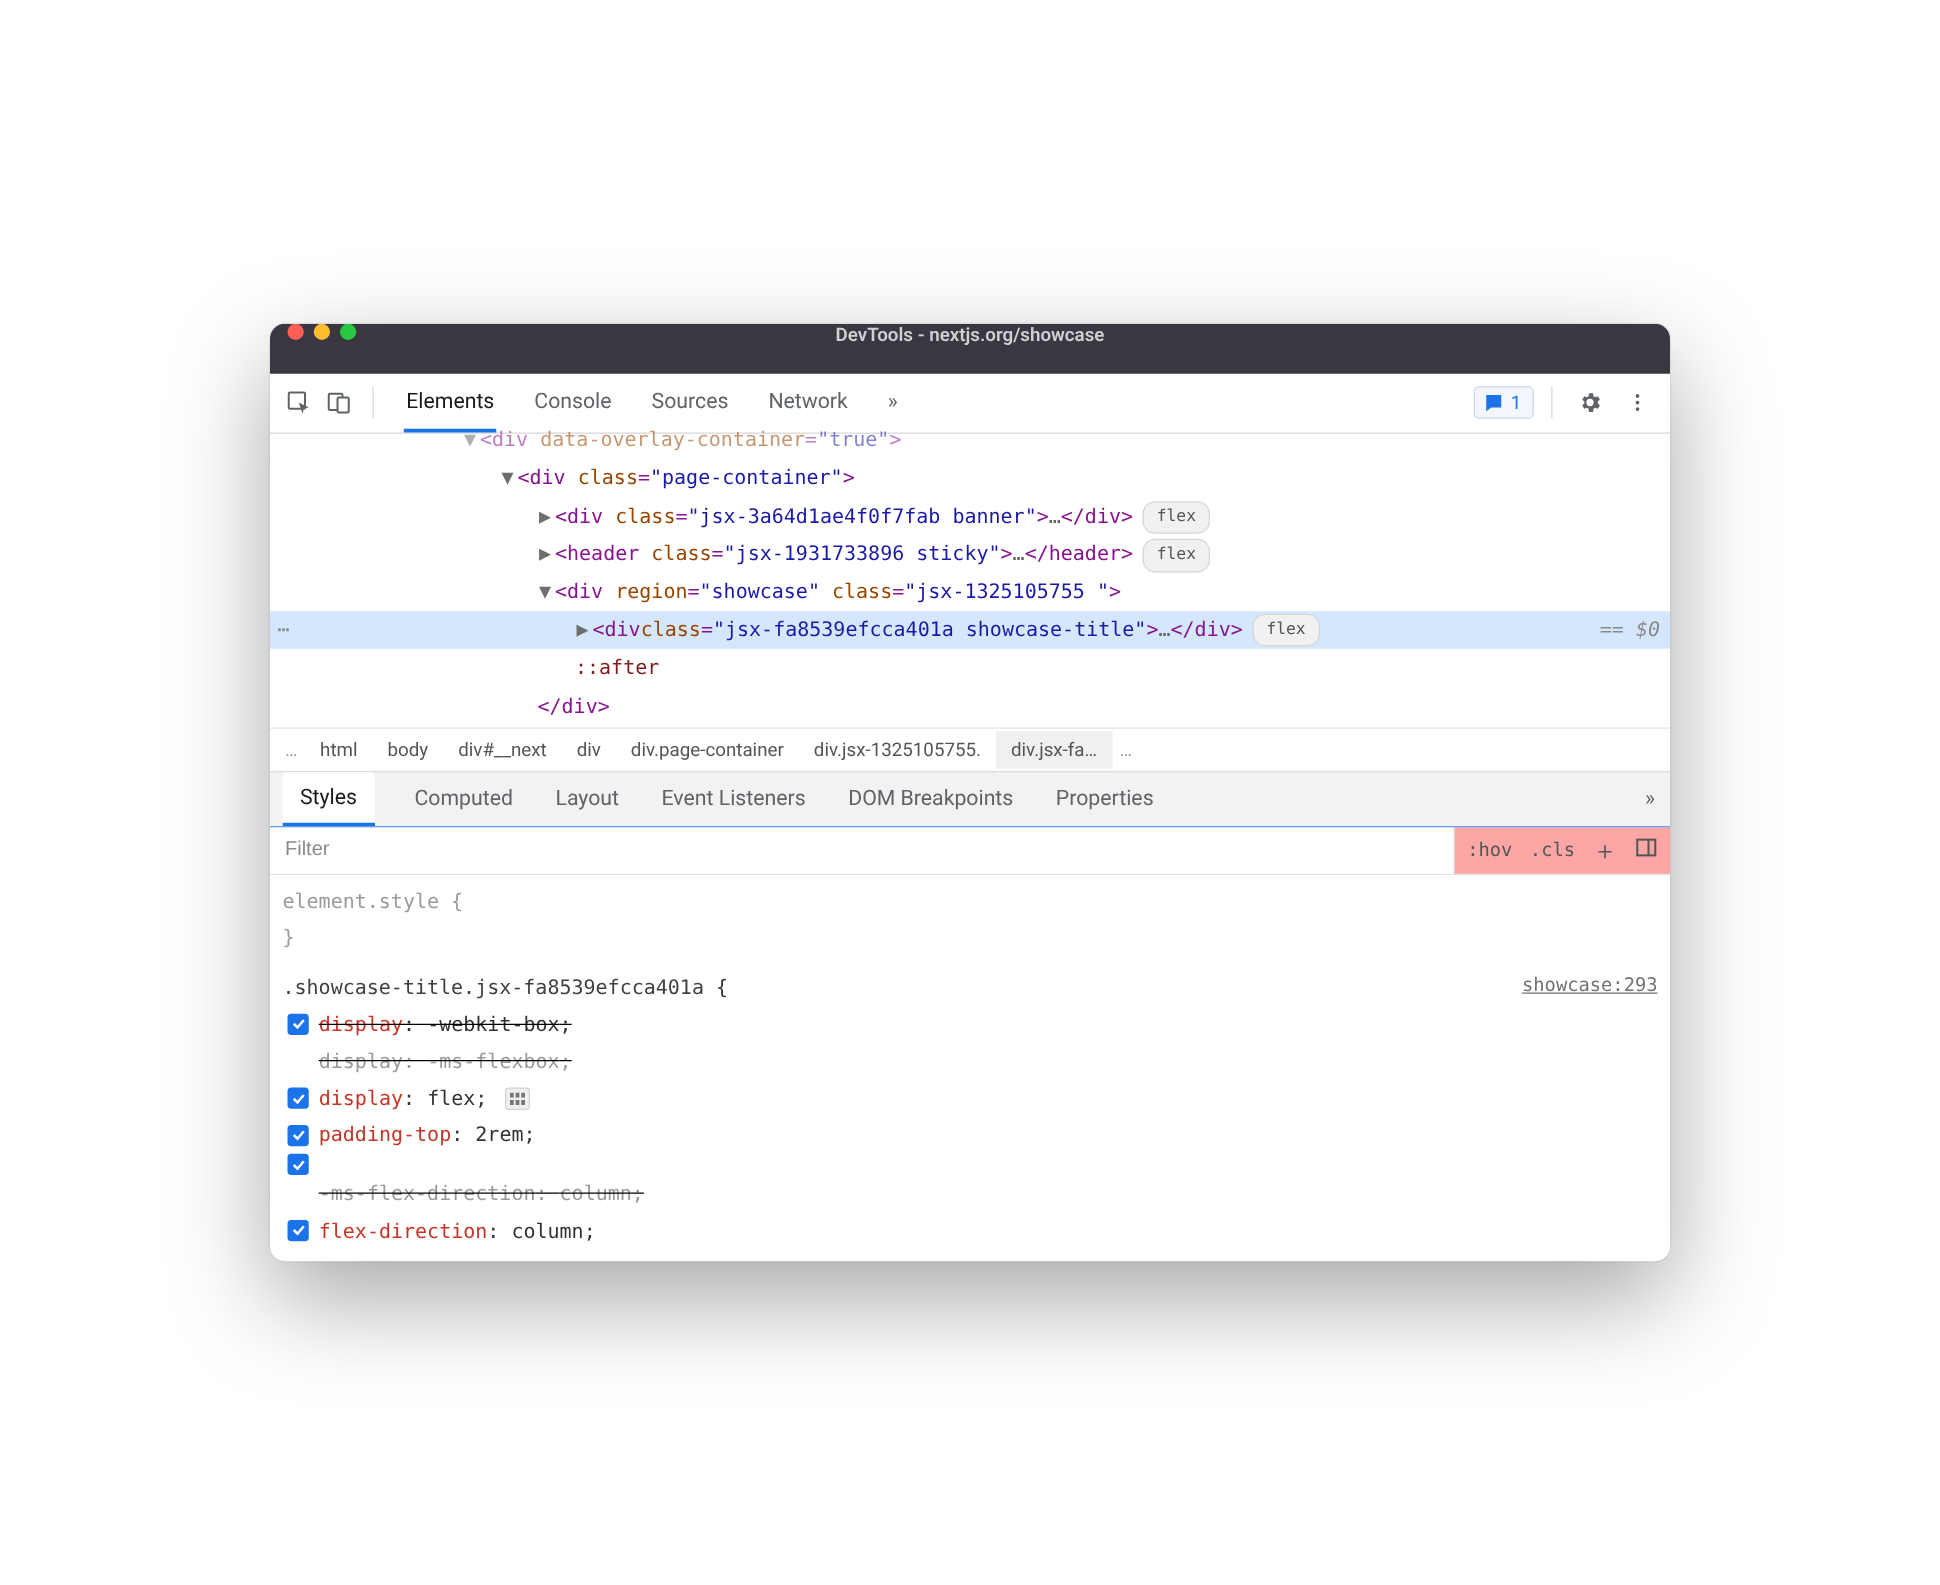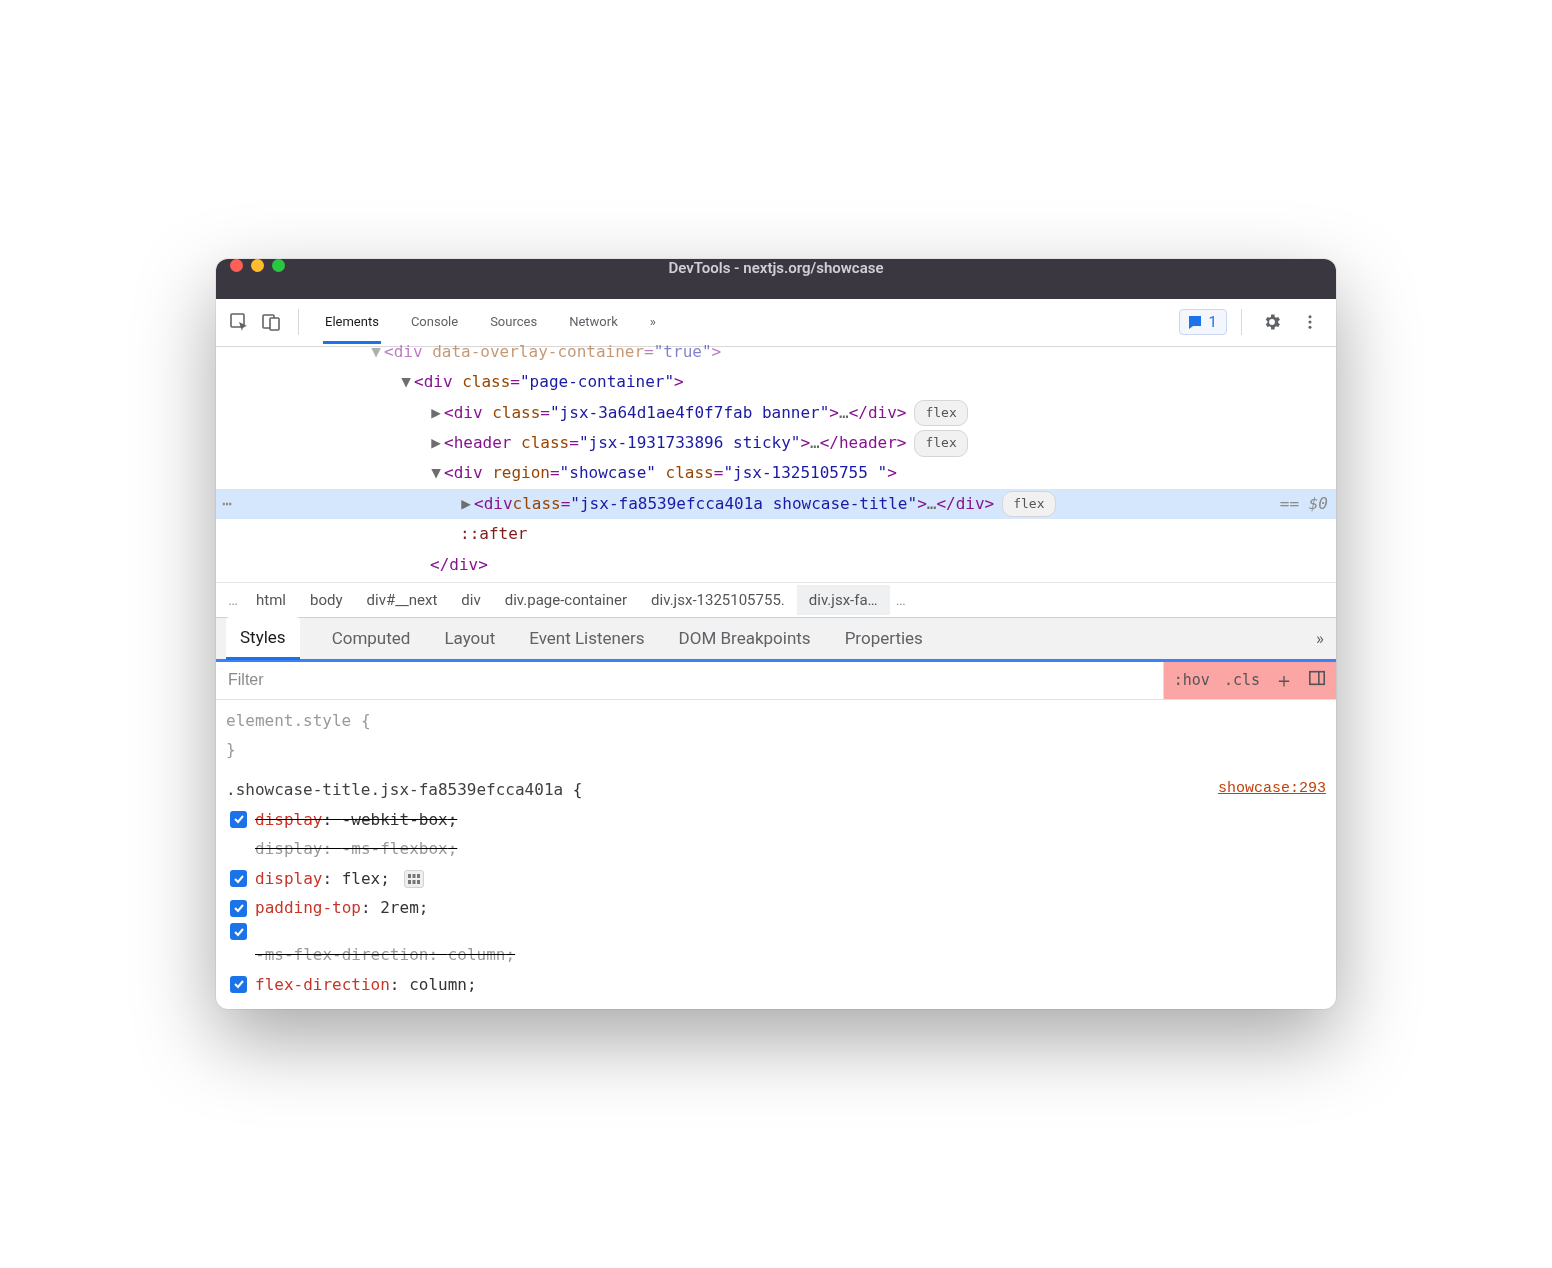--- a/index.html
+++ b/index.html
@@ -46,21 +46,21 @@
     gap: 6px;
   }
   .tb-icon {
     width: 26px; height: 26px;
     display: flex; align-items: center; justify-content: center;
     color: #5f6367;
   }
   .vdiv { width: 1px; height: 26px; background: #d8d8d8; margin: 0 8px; }
   .tabs { display: flex; gap: 28px; margin-left: 10px; }
   .tab {
-    font-size: 13px;
+    font-size: 17px;
     color: #5f6367;
     padding: 12px 2px;
     cursor: pointer;
   }
   .tab.active { color: #1a1a1a; border-bottom: 3px solid #1a73e8; margin-bottom: -1px; }
   .tb-spacer { flex: 1; }
   .issues-badge {
     display: flex; align-items: center; gap: 6px;
     border: 1px solid #c9d7f0;
     background: #f3f7fd;
@@ -111,21 +111,21 @@
   }
   .crumb { padding: 6px 12px; white-space:nowrap; cursor:pointer;}
   .crumb.active { background:#eef0f2; }
   .crumb-ell { color:#999; padding:0 6px; }
 
   
   .subtabs-row {
     display:flex; align-items:center;
     height: 44px;
     background:#f2f2f3;
-    border-bottom:3px solid #3b82f6;
+    border-bottom:1px solid #3b82f6;
     padding: 0 10px;
     gap: 30px;
   }
   .subtab { font-size:17px; color:#5f6367; padding:10px 2px; cursor:pointer;}
   .subtab.active { background:#fff; border-top-left-radius:4px; border-top-right-radius:4px; padding:10px 14px; color:#1a1a1a; border-bottom:3px solid #1a73e8; margin-bottom:-1px; }
 
   
   .filter-row {
     display:flex; align-items:stretch;
     height:38px;
@@ -145,21 +145,21 @@
     color:#555;
   }
   .rt { cursor:pointer; font-size:15px; }
   .plus-i { font-size:20px; font-weight:300; }
 
   
   .rules { font-family: Menlo, Consolas, monospace; font-size:16px; line-height:1.85; padding: 6px 10px 10px 10px; }
   .rule-head { display:flex; }
   .selector { color:#413f3f; }
   .brace { color:#333; }
-  .source { margin-left:auto; color:#c2410c; text-decoration:underline; font-size:15px;font-family:Liberation Mono, monospace; }
+  .source { margin-left:auto; color:#737373; text-decoration:underline; font-size:15px; }
   .decl { display:flex; align-items:center; padding-left: 4px; gap:8px; }
   .chk {
     width:17px; height:17px; border-radius:3px;
     background:#1a73e8; display:flex; align-items:center; justify-content:center;
   }
   .chk svg { width:12px; height:12px; }
   .nochk { width:17px; }
   .prop { color:#c63527; }
   .val { color:#333; }
   .strike { text-decoration: line-through; }

